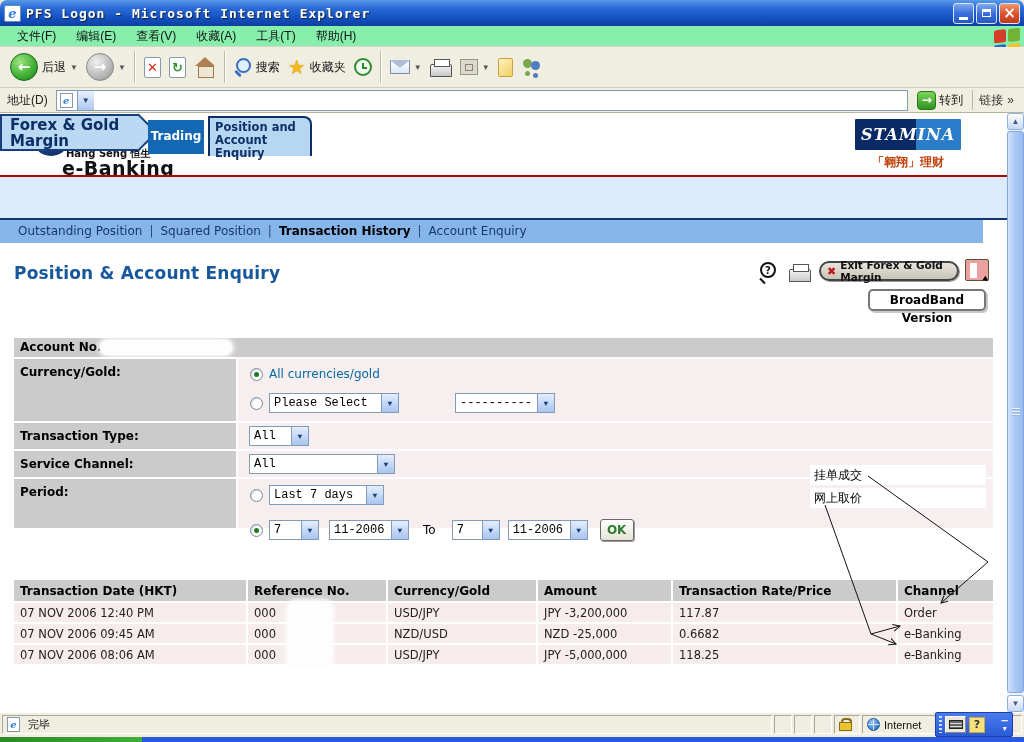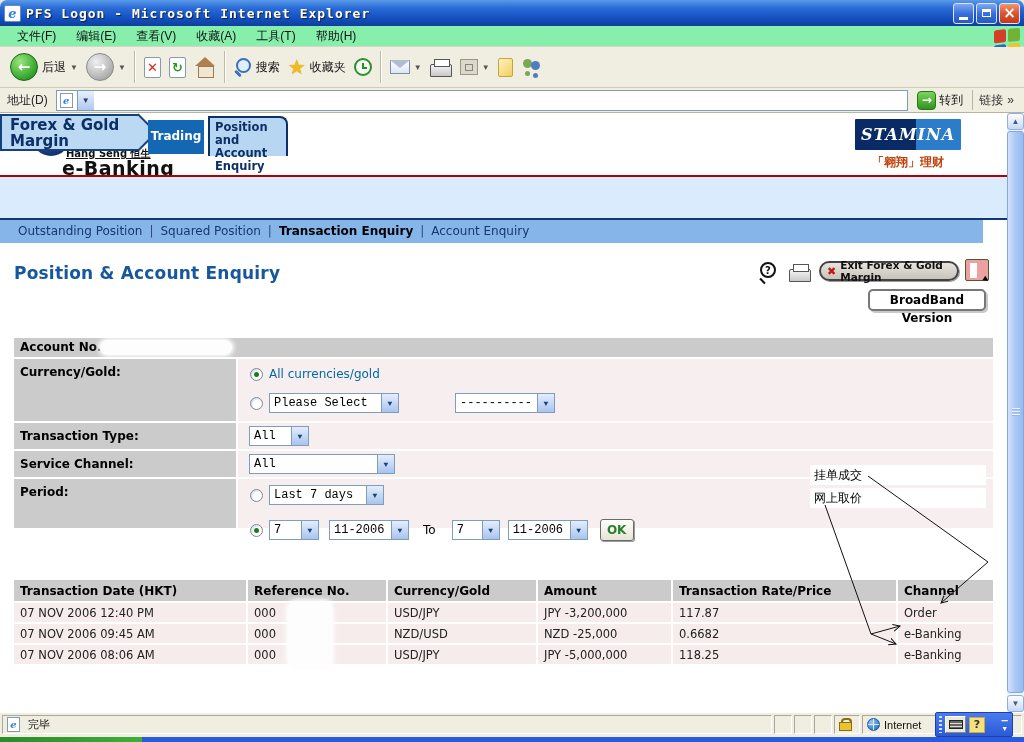--- a/index.html
+++ b/index.html
@@ -81,40 +81,40 @@
 
   
   #viewport { position:absolute; top:113px; left:0; width:1024px; height:599px; background:#fff; overflow:hidden; }
 
   
   #personal-logo { position:absolute; left:10px; top:3px; width:220px; height:58px; }
   .sphere { position:absolute; left:22px; top:2px; width:38px; height:38px; border-radius:50%;
     background:radial-gradient(circle at 35% 30%,#5f9ad0,#1c3f86 55%,#0a1c4e); }
   .personal-txt { position:absolute; left:0; top:9px; color:#fff; font:italic bold 14px "DejaVu Sans",sans-serif;
     letter-spacing:1px; text-shadow:-1px 0 #222,1px 0 #222,0 -1px #222,0 1px #222; }
-  .hs-line { position:absolute; left:56px; top:31px; font:bold 10px "DejaVu Sans",sans-serif; color:#111;text-decoration:underline; }
+  .hs-line { position:absolute; left:56px; top:31px; font:bold 10px "DejaVu Sans",sans-serif; color:#111; }
   .ebank-txt { position:absolute; left:52px; top:41px; font:bold 19px "DejaVu Sans",sans-serif; color:#111; letter-spacing:0.5px; }
   #stamina-logo { position:absolute; left:855px; top:6px; width:106px; height:54px; }
   .stamina-box { width:106px; height:31px; background:linear-gradient(90deg,#0a2a66 0 58%,#2b7cc9 58% 100%);
     display:flex; align-items:center; justify-content:center; border-radius:1px; }
   .stamina-box span { color:#fff; font:italic bold 16px "DejaVu Serif",serif; letter-spacing:1px; }
   .stamina-tag { margin-top:4px; text-align:center; font:bold 12px "DejaVu Sans",sans-serif; color:#c2410c; }
 
   #redline { position:absolute; left:0; top:62px; width:1007px; height:2px; background:#b00000; }
 
   
   #tabband { position:absolute; left:0; top:64px; width:1007px; height:43px; background:#d9ebfc; border-bottom:2px solid #12366e; }
   #section-tab { position:absolute; left:0; top:1px; width:138px; height:37px; background:#bcd9f4;
     border:2px solid #15407c; border-right:none; padding:1px 0 0 8px; z-index:2; }
   #section-tab .l1, #section-tab .l2 { font:bold 15px/16px "DejaVu Sans",sans-serif; color:#0c2f66; }
   #section-arrow { position:absolute; left:125px; top:6px; width:27px; height:27px; background:#bcd9f4;
     border-top:2px solid #15407c; border-right:2px solid #15407c; transform:rotate(45deg); z-index:1; }
   #tab-trading { position:absolute; left:148px; top:7px; width:58px; height:34px; background:#1467b2;
     color:#fff; font:bold 12px/32px "DejaVu Sans",sans-serif; text-align:center; border-right:2px solid #fff; z-index:2; }
-  #tab-position { position:absolute; left:208px; top:3px; width:80px; height:40px; background:#b7d6f2;
+  #tab-position { position:absolute; left:208px; top:3px; width:104px; height:40px; background:#b7d6f2;
     border:2px solid #0c3168; border-bottom:none; border-radius:0 8px 0 0; padding:3px 0 0 5px; z-index:2; }
   #tab-position .l1,#tab-position .l2 { font:bold 11.5px/13px "DejaVu Sans",sans-serif; color:#0c2f66; }
 
   #subnav { position:absolute; left:0; top:107px; width:983px; height:23px; background:#86b5ea;
     font:12px/23px "DejaVu Sans",sans-serif; color:#16396e; padding-left:14px; }
   #subnav .sn { padding:0 4px; }
   #subnav .sn.active { font-weight:bold; color:#000; }
   #subnav .sep { color:#2a4a7a; padding:0 3px; }
 
   
@@ -347,21 +347,21 @@
       <div class="l1">Forex &amp; Gold</div>
       <div class="l2">Margin</div>
     </div>
     <div id="tab-trading">Trading</div>
     <div id="tab-position">
       <div class="l1">Position and</div>
       <div class="l2">Account Enquiry</div>
     </div>
 
     <div id="subnav">
-      <span class="sn">Outstanding Position</span><span class="sep">|</span><span class="sn">Squared Position</span><span class="sep">|</span><span class="sn active">Transaction Enquiry</span><span class="sep">|</span><span class="sn">Account Enquiry</span>
+      <span class="sn">Outstanding Position</span><span class="sep">|</span><span class="sn">Squared Position</span><span class="sep">|</span><span class="sn active">Transaction History</span><span class="sep">|</span><span class="sn">Account Enquiry</span>
     </div>
 
     <div id="page-title">Position &amp; Account Enquiry</div>
     <div id="help-ico">
         <div class="hq">?</div>
       </div>
     <div id="print-ico" class="print-ic"></div>
     <div id="exit-btn">
       <span class="x">✖</span>
       <span class="t">Exit Forex &amp; Gold Margin</span>

